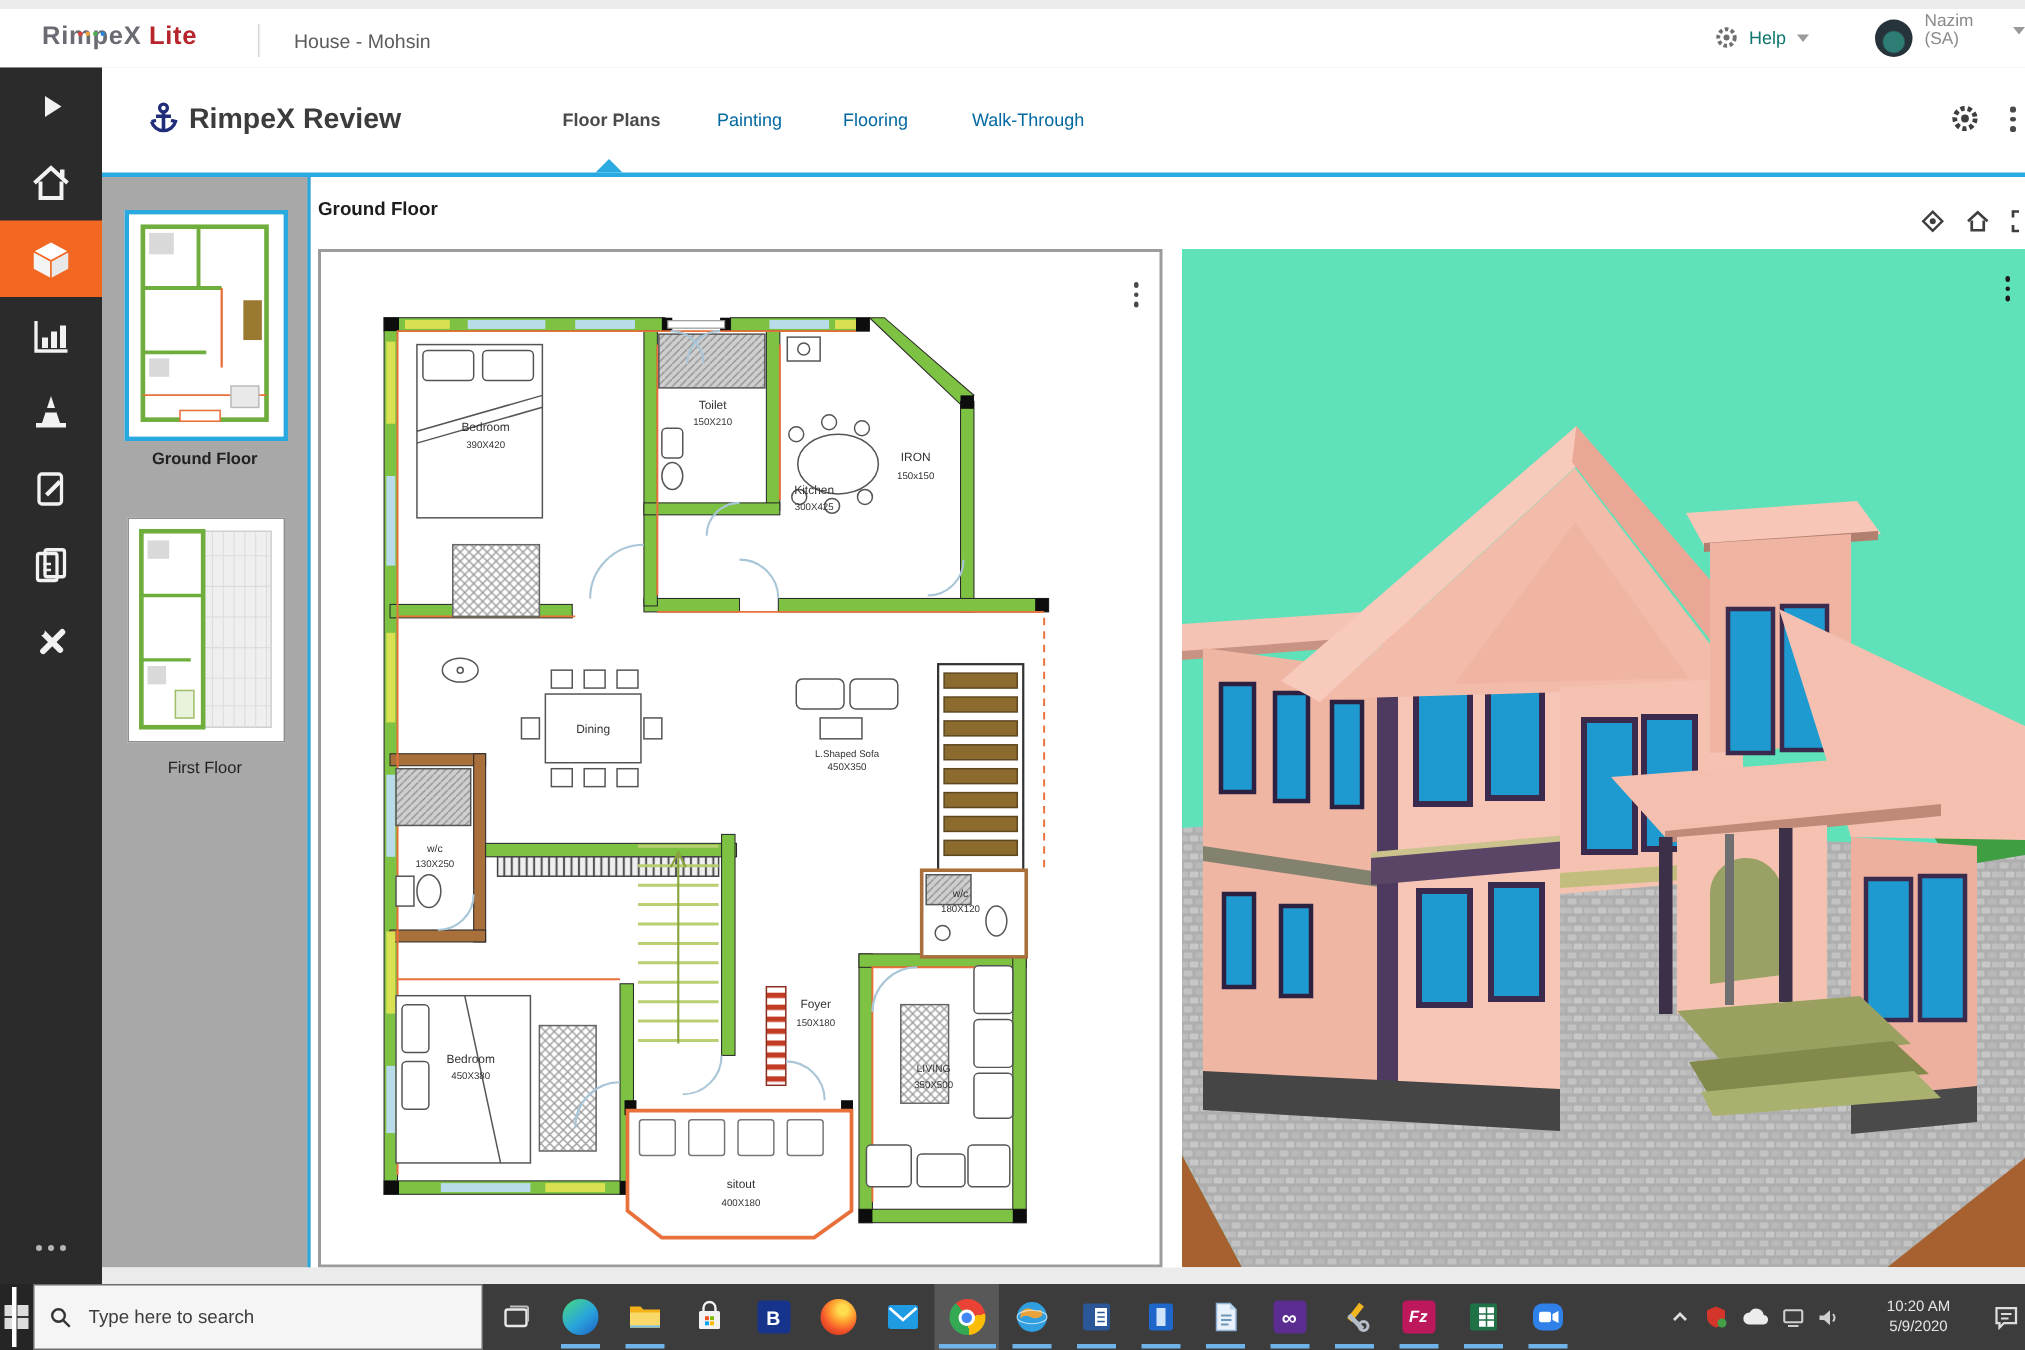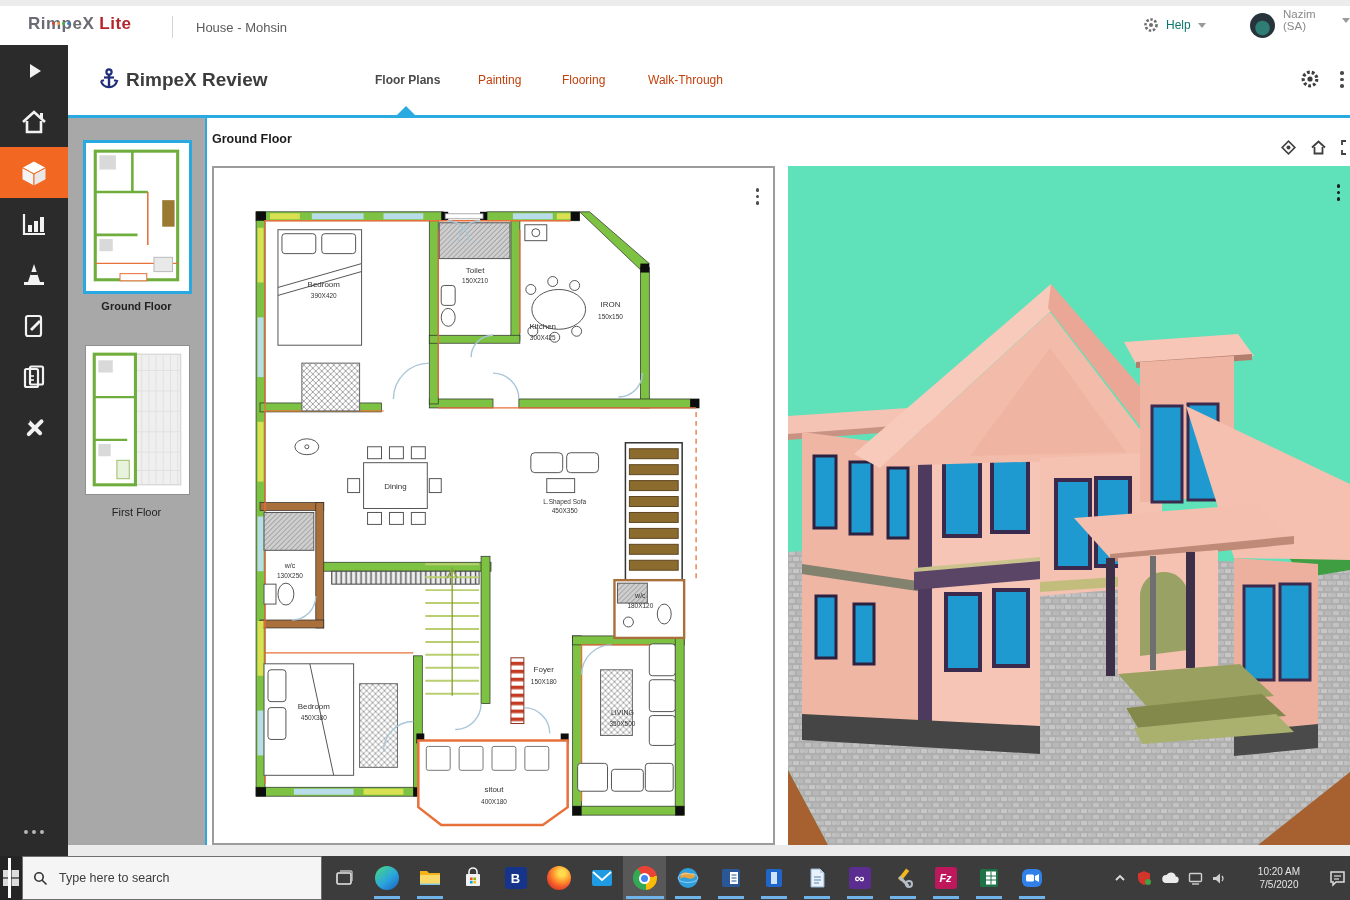--- a/index.html
+++ b/index.html
@@ -24,21 +24,21 @@
   
   .sidebar{left:0;top:45px;width:68px;height:811px;background:#2b2b2b}
   .sb-item{width:68px;height:51px;display:flex;align-items:center;justify-content:center;cursor:pointer}
   .sb-item.active{background:#f26722}
   .sb-dots{position:absolute;left:0;bottom:22px;width:68px;display:flex;justify-content:center;gap:4px}
   .sb-dots i{width:4px;height:4px;border-radius:50%;background:#b5b5b5}
   
   .ahdr{left:68px;top:45px;width:1282px;height:70px;background:#fff;border-bottom:3px solid #29abe2}
   .ahdr-logo{position:absolute;left:28px;top:22px}
   .ahdr-title{position:absolute;left:58px;top:24px;font-size:19px;font-weight:600;color:#3c3c3c}
-  .tab{position:absolute;top:28px;font-size:12px;color:#c2410c;cursor:pointer}
+  .tab{position:absolute;top:28px;font-size:12px;color:#0369a1;cursor:pointer}
   .tab.active{color:#4a4a4a;font-weight:600}
   .tab-pointer{position:absolute;left:329px;bottom:0;width:0;height:0;
      border-left:9px solid transparent;border-right:9px solid transparent;border-bottom:9px solid #29abe2}
   .ahdr-gear{position:absolute;left:1232px;top:24px}
   .kebab{display:flex;flex-direction:column;gap:3px;cursor:pointer}
   .kebab i{width:3.5px;height:3.5px;border-radius:50%;background:#4a4a4a}
   .ahdr-kebab{position:absolute;left:1272px;top:26px}
   
   .thumb-panel{left:68px;top:118px;width:137px;height:727px;background:#a8a8a8;border-right:2px solid #2aa9e0}
   .thumb-card{position:absolute;left:17px;width:103px;height:148px;background:#fff;border:1px solid #8f8f8f;cursor:pointer}
@@ -740,21 +740,21 @@
     <svg width="15" height="13" viewBox="0 0 15 13">
       <rect x="1.5" y="1.5" width="12" height="8" rx="1" fill="none" stroke="#cfcfcf" stroke-width="1.4"></rect>
       <line x1="4" y1="12" x2="11" y2="12" stroke="#cfcfcf" stroke-width="1.4"></line>
     </svg>
     <svg width="15" height="13" viewBox="0 0 15 13">
       <polygon points="1,5 4,5 8,1.5 8,11.5 4,8 1,8" fill="#cfcfcf"></polygon>
       <path d="M10,4 q2,2.5 0,5" fill="none" stroke="#cfcfcf" stroke-width="1.3"></path>
     </svg>
     <div class="clock">
       <div>10:20 AM</div>
-      <div>7/5/2020</div>
+      <div>5/9/2020</div>
     </div>
     <div class="action">
       <svg width="17" height="17" viewBox="0 0 17 17">
         <path d="M2,2 h13 v10 h-8 l-3,3 v-3 h-2 z" fill="none" stroke="#ddd" stroke-width="1.5"></path>
         <line x1="5" y1="6" x2="12" y2="6" stroke="#ddd" stroke-width="1.2"></line>
         <line x1="5" y1="9" x2="10" y2="9" stroke="#ddd" stroke-width="1.2"></line>
       </svg>
     </div>
   </div>
 </div>

